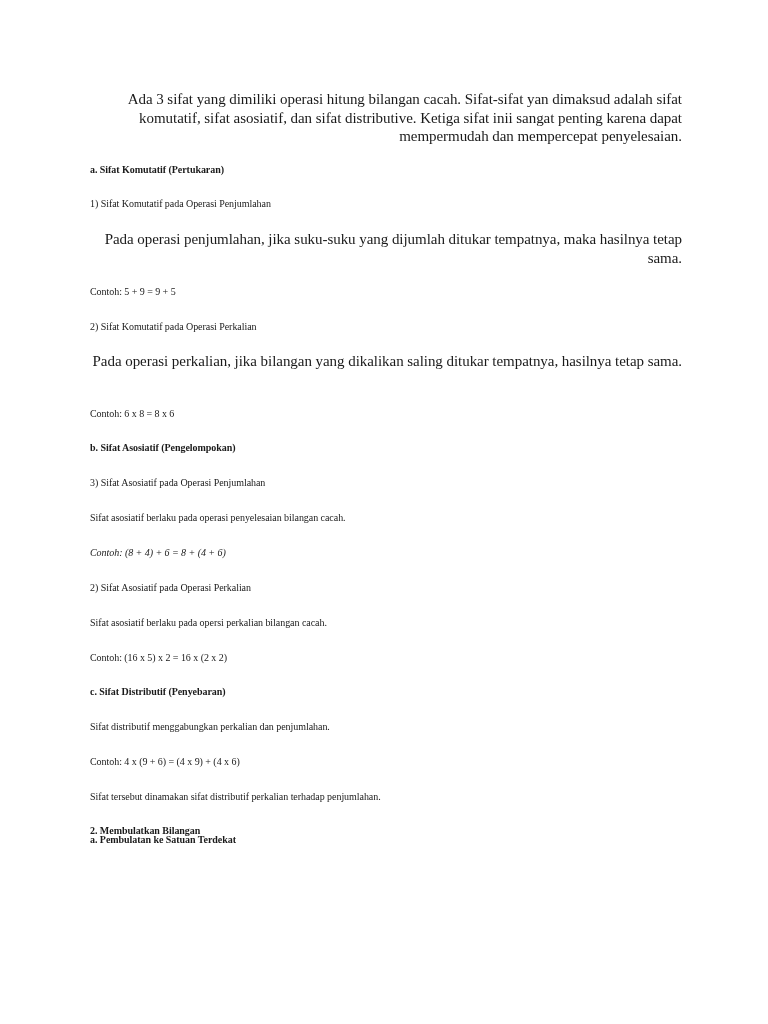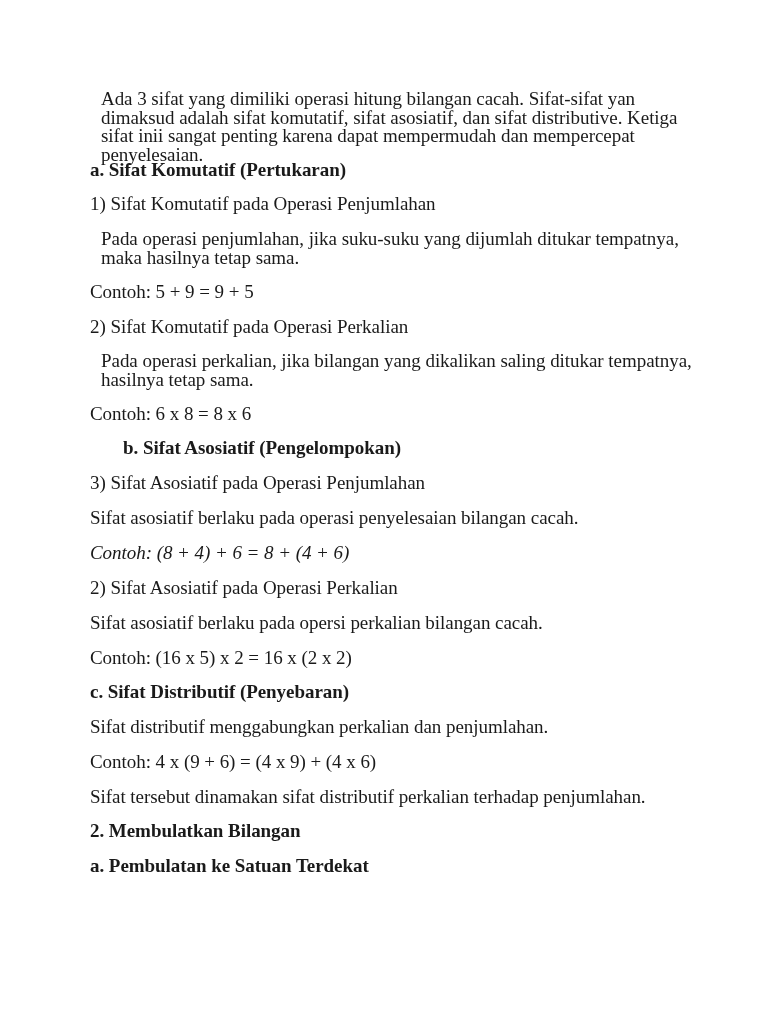--- a/index.html
+++ b/index.html
@@ -17,33 +17,34 @@
     }
     .page {
       position: absolute;
       left: 90px;
       top: 0;
       width: 600px;
     }
     .line {
       position: absolute;
       left: 0;
-      font-size: 19px;
+      font-size: 10px;
       line-height: 18px;
       white-space: nowrap;
       letter-spacing: -0.05px;
     }
     .para {
       position: absolute;
-      left: 11px;
+      left: 0;
       width: 592px;
-      font-size: 19px;
+      font-size: 15px;
       line-height: 18.5px;
       white-space: normal;
       letter-spacing: -0.05px;
+      text-align: right;
     }
     .bold { font-weight: bold; }
   </style>
 </head>
 <body>
 
 <div class="page">
 
   <div class="para" style="top:90px;">Ada 3 sifat yang dimiliki operasi hitung bilangan cacah. Sifat-sifat yan dimaksud adalah sifat komutatif, sifat asosiatif, dan sifat distributive. Ketiga sifat inii sangat penting karena dapat mempermudah dan mempercepat penyelesaian.</div>
 
@@ -54,21 +55,21 @@
   <div class="para" style="top:230px;">Pada operasi penjumlahan, jika suku-suku yang dijumlah ditukar tempatnya, maka hasilnya tetap sama.</div>
 
   <div class="line" style="top:283px;">Contoh: 5 + 9 = 9 + 5</div>
 
   <div class="line" style="top:318px;">2)  Sifat Komutatif pada Operasi Perkalian</div>
 
   <div class="para" style="top:352px;">Pada operasi perkalian, jika bilangan yang dikalikan saling ditukar tempatnya, hasilnya tetap sama.</div>
 
   <div class="line" style="top:405px;">Contoh: 6 x 8 = 8 x 6</div>
 
-  <div class="line bold" style="top:439px;margin-left:33px;">b. Sifat Asosiatif (Pengelompokan)</div>
+  <div class="line bold" style="top:439px;">b. Sifat Asosiatif (Pengelompokan)</div>
 
   <div class="line" style="top:474px;">3)  Sifat Asosiatif pada Operasi Penjumlahan</div>
 
   <div class="line" style="top:509px;">Sifat asosiatif berlaku pada operasi penyelesaian bilangan cacah.</div>
 
   <div class="line" style="top:544px;font-style:italic;">Contoh: (8 + 4) + 6 = 8 + (4 + 6)</div>
 
   <div class="line" style="top:579px;">2)  Sifat Asosiatif pada Operasi Perkalian</div>
 
   <div class="line" style="top:614px;">Sifat asosiatif berlaku pada opersi perkalian bilangan cacah.</div>
@@ -78,15 +79,15 @@
   <div class="line bold" style="top:683px;">c.  Sifat Distributif (Penyebaran)</div>
 
   <div class="line" style="top:718px;font-family:Liberation Serif, serif;">Sifat distributif menggabungkan perkalian dan penjumlahan.</div>
 
   <div class="line" style="top:753px;">Contoh: 4 x (9 + 6) = (4 x 9) + (4 x 6)</div>
 
   <div class="line" style="top:788px;">Sifat tersebut dinamakan sifat distributif perkalian terhadap penjumlahan.</div>
 
   <div class="line bold" style="top:822px;">2.  Membulatkan Bilangan</div>
 
-  <div class="line bold" style="top:857px;">a.  Pembulatan ke Satuan Terdekat</div>
+  <div class="line bold" style="top:831px;">a.  Pembulatan ke Satuan Terdekat</div>
 
 </div>
 
 </body></html>

